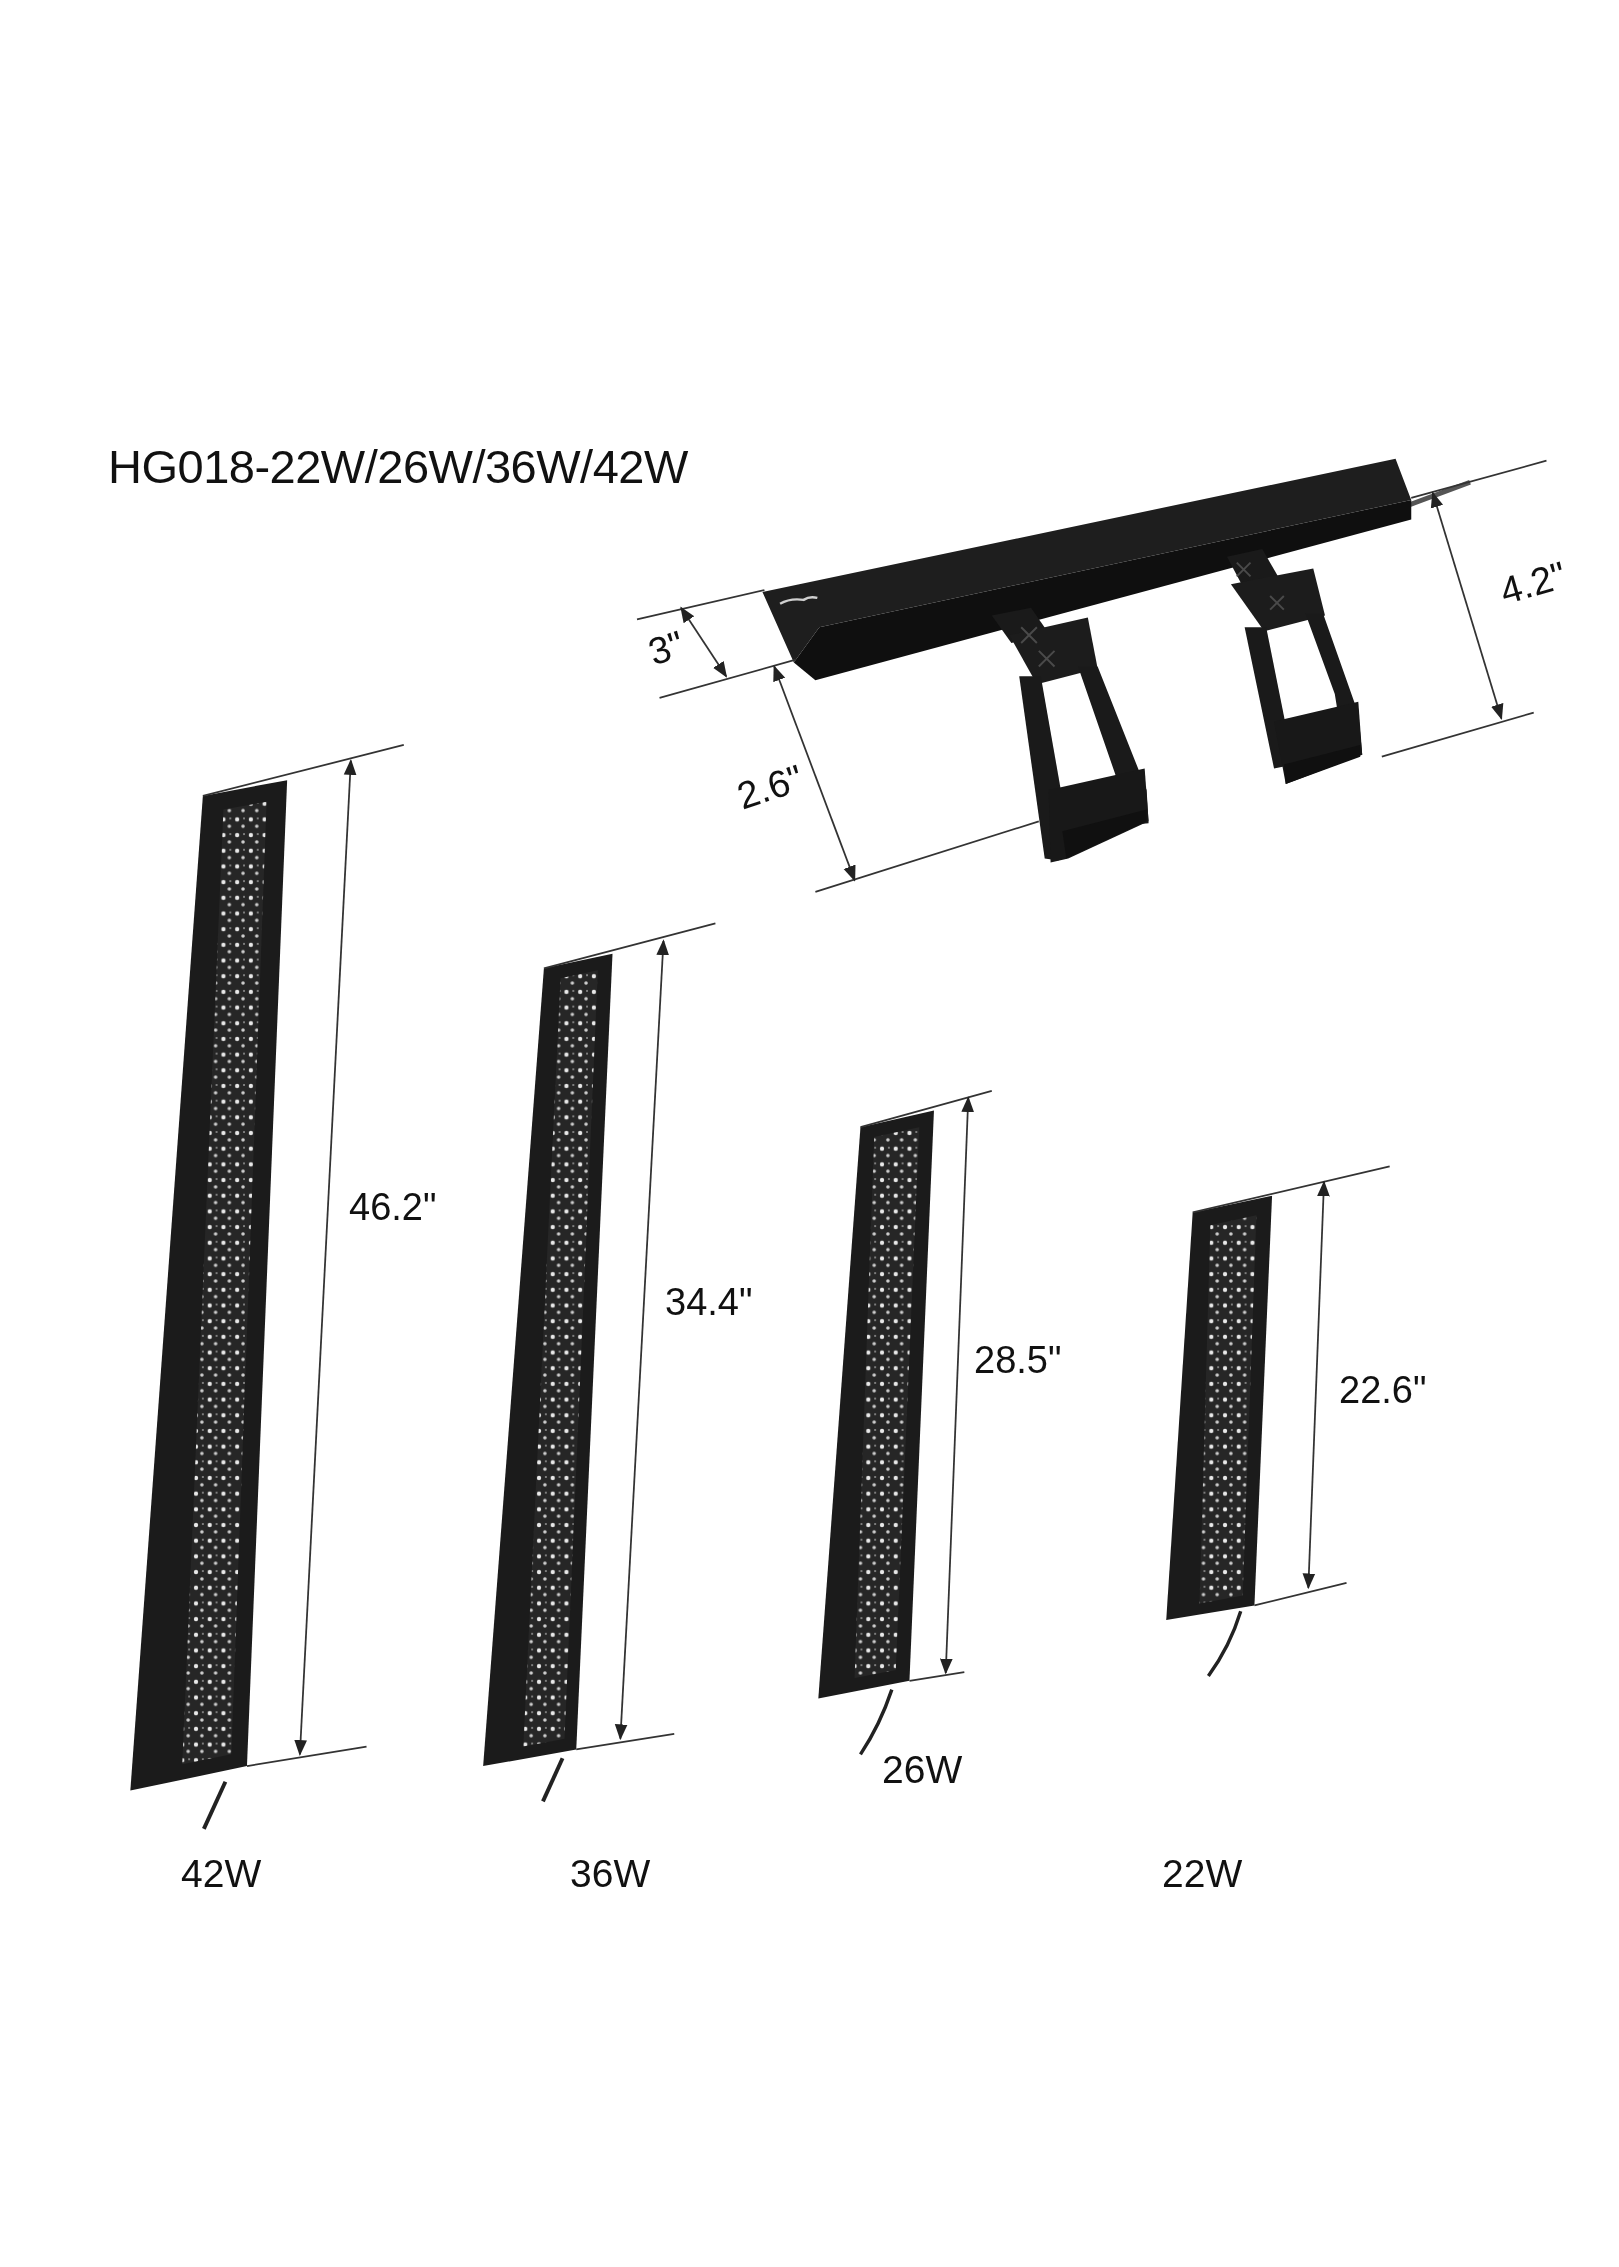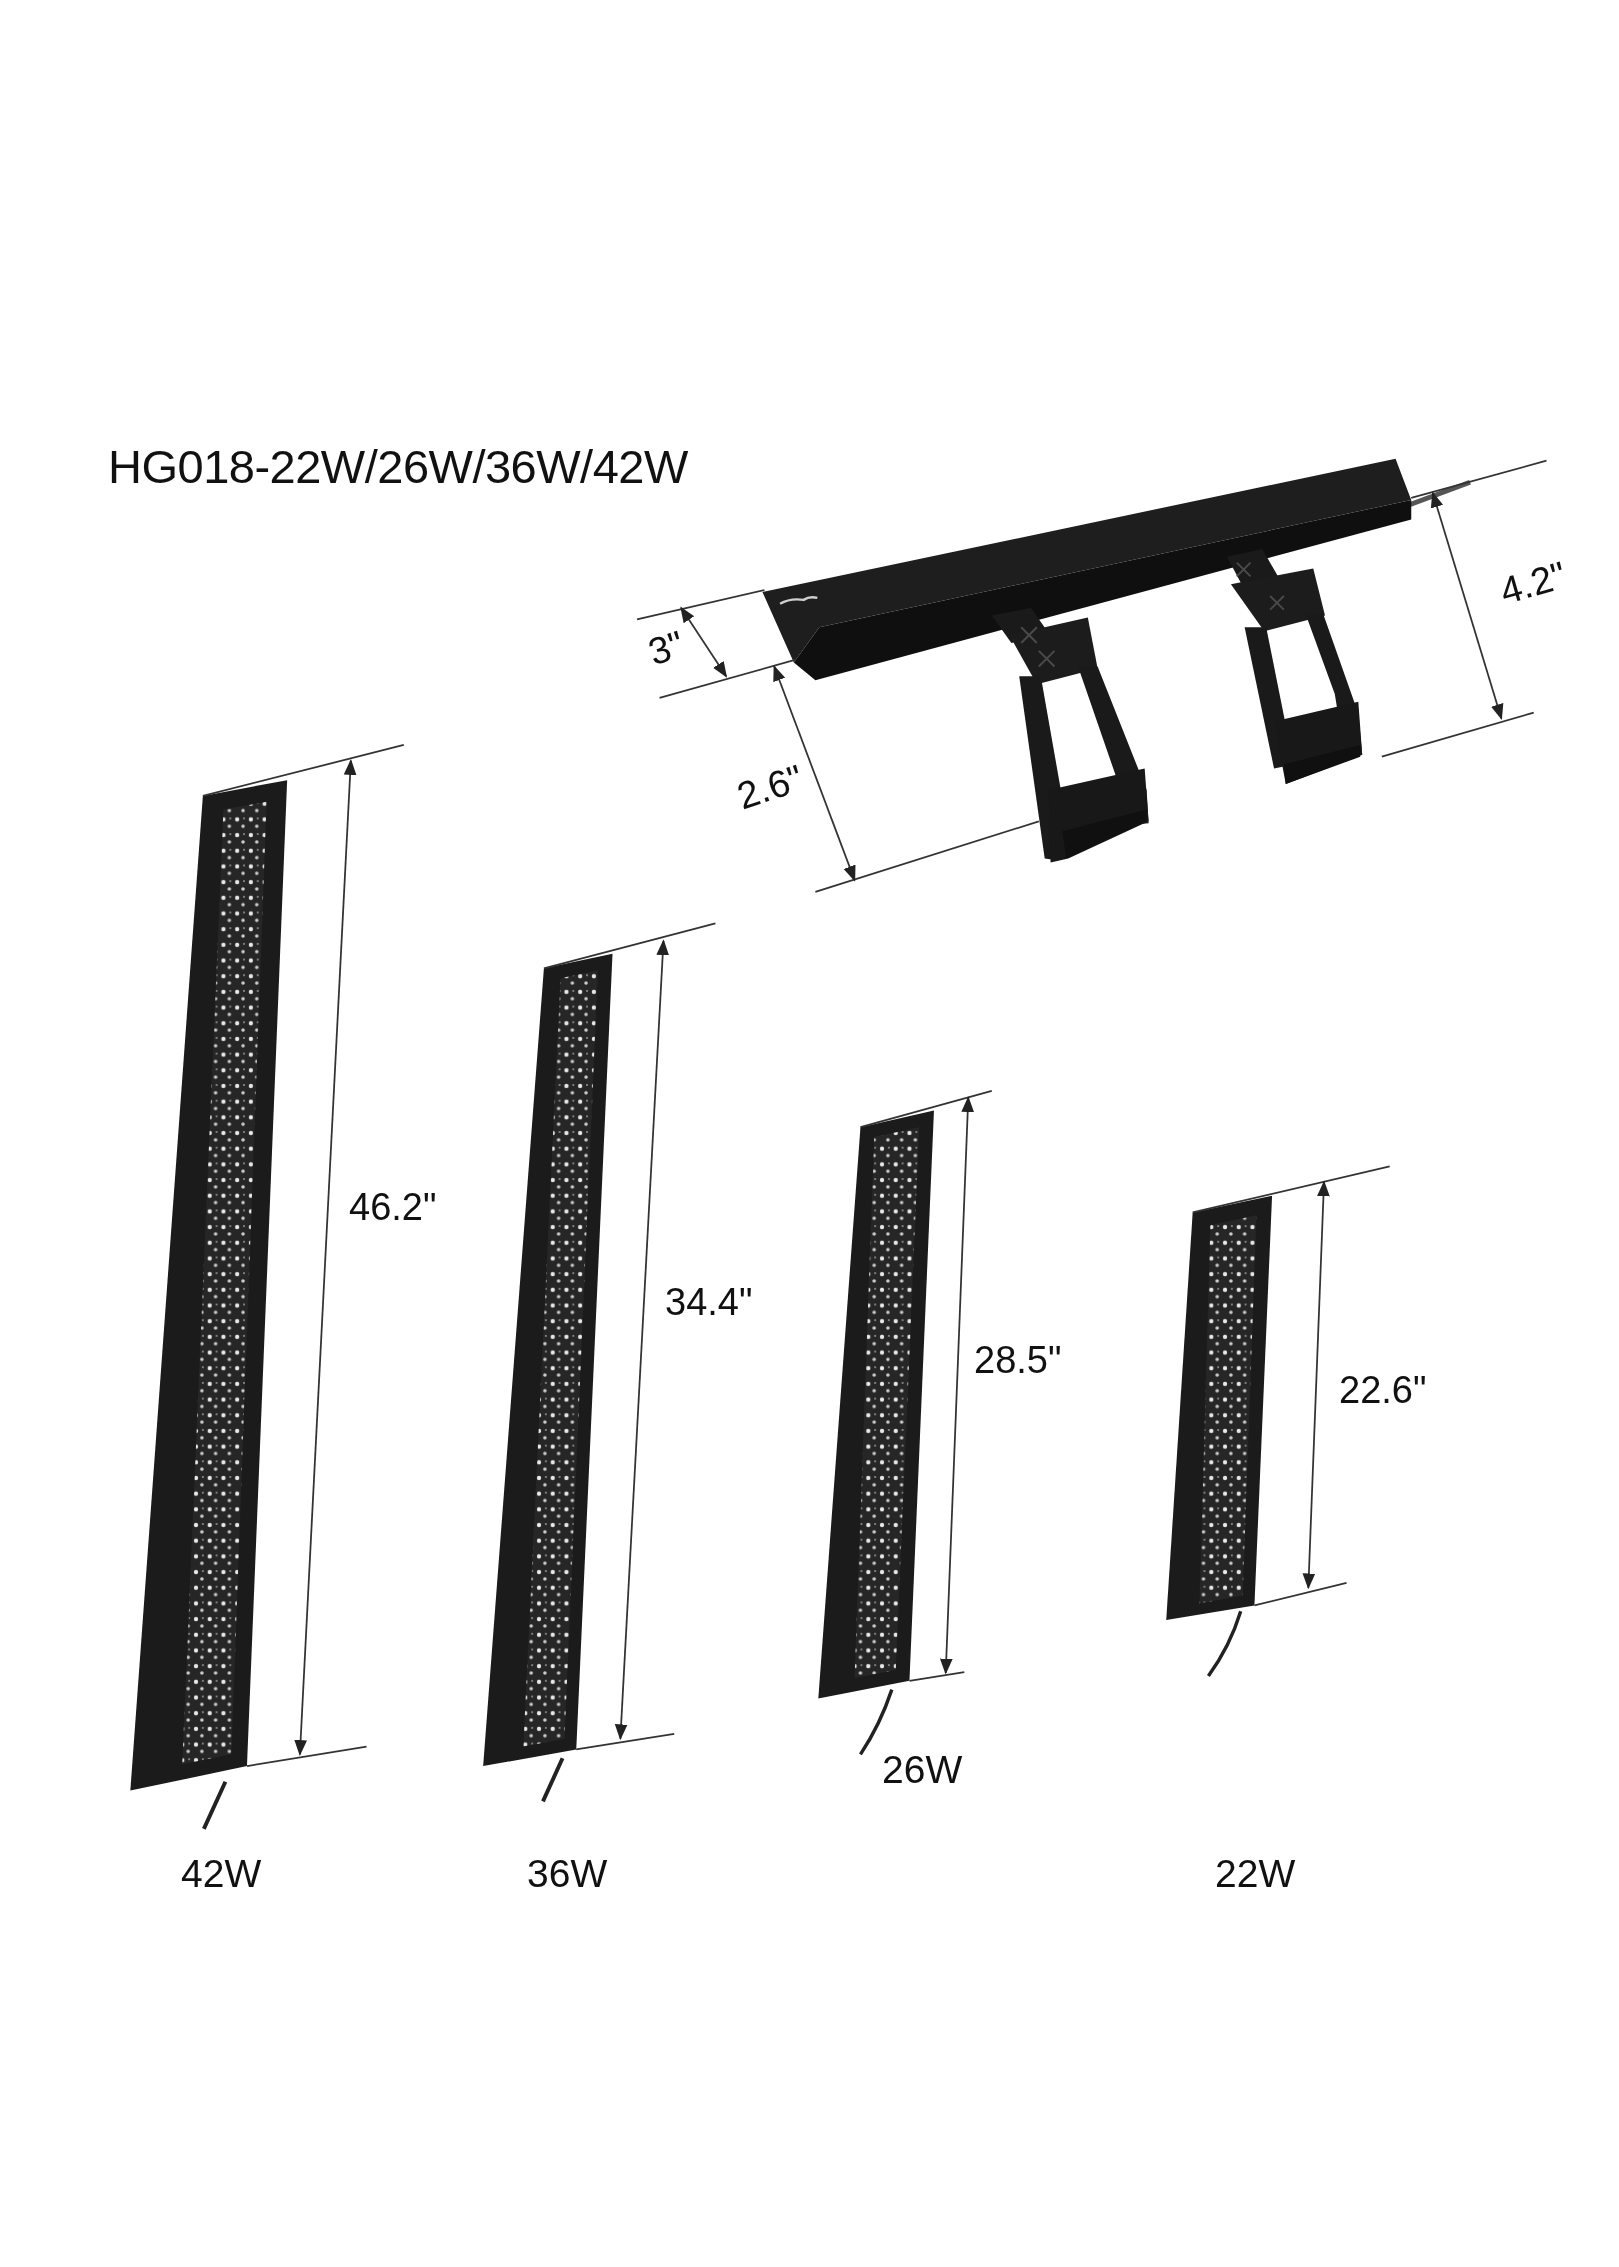--- a/index.html
+++ b/index.html
@@ -123,17 +123,17 @@
   <div class="dim" style="left:649px; top:627px; transform: rotate(-18deg);">3"</div>
   <div class="dim" style="left:737px; top:766px; transform: rotate(-18deg);">2.6"</div>
   <div class="dim" style="left:1500px; top:562px; transform: rotate(-16deg);">4.2"</div>
 
   <div class="dim" style="left:349px; top:1186px;">46.2"</div>
   <div class="dim" style="left:665px; top:1281px;">34.4"</div>
   <div class="dim" style="left:974px; top:1339px;">28.5"</div>
   <div class="dim" style="left:1339px; top:1369px;">22.6"</div>
 
   <div class="watt" style="left:181px; top:1852px;">42W</div>
-  <div class="watt" style="left:527px; top:1852px;">36W</div>
+  <div class="watt" style="left:570px; top:1852px;">36W</div>
   <div class="watt" style="left:882px; top:1748px;">26W</div>
-  <div class="watt" style="left:1215px; top:1852px;">22W</div>
+  <div class="watt" style="left:1162px; top:1852px;">22W</div>
 </div>
 
 
 </body></html>

